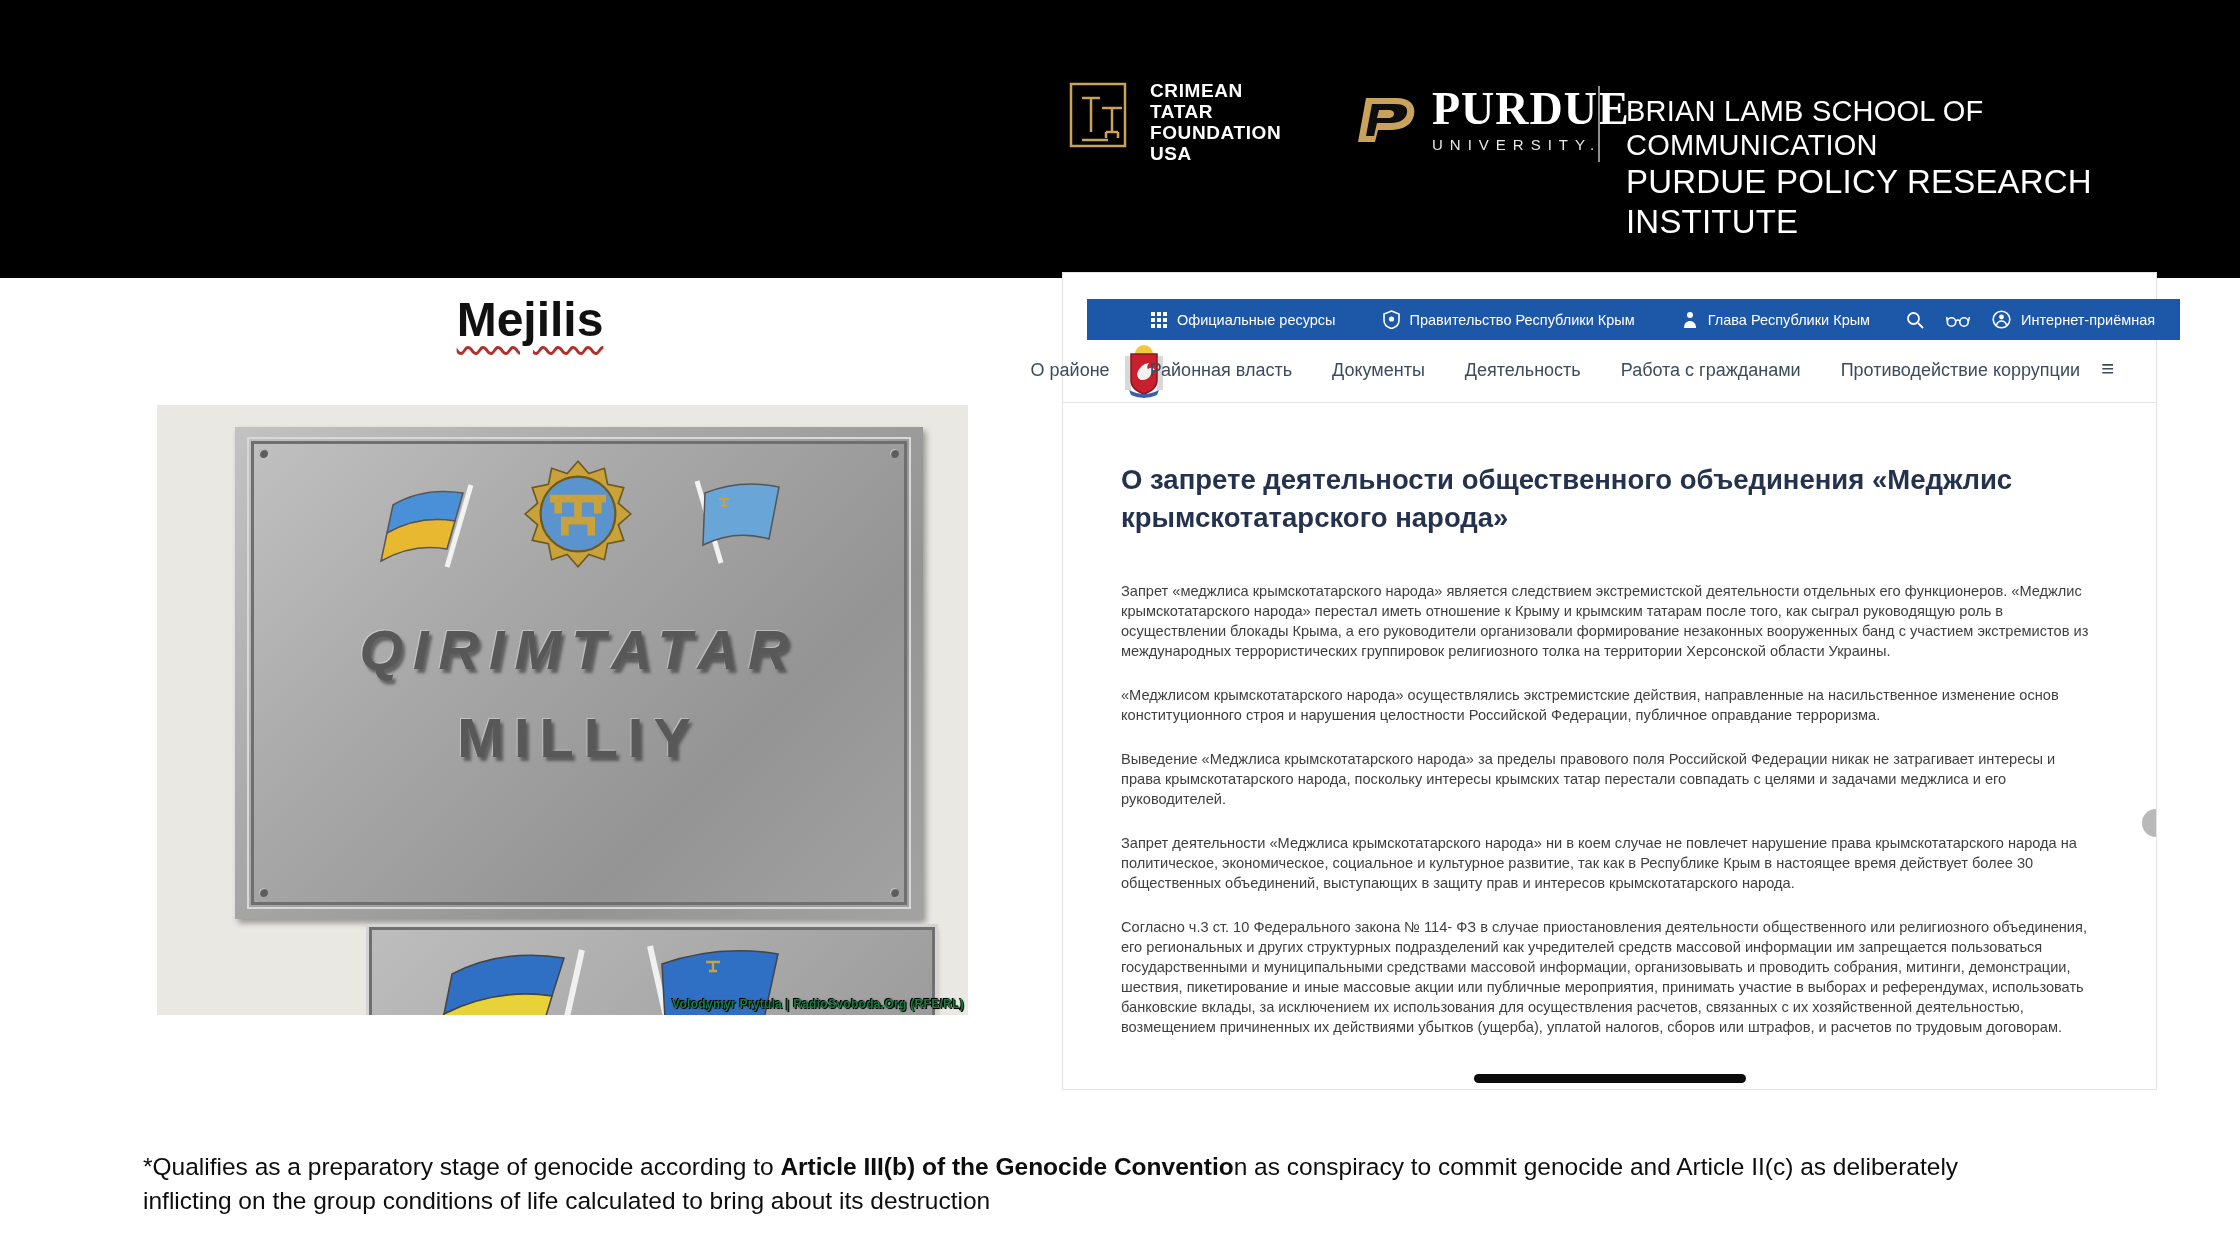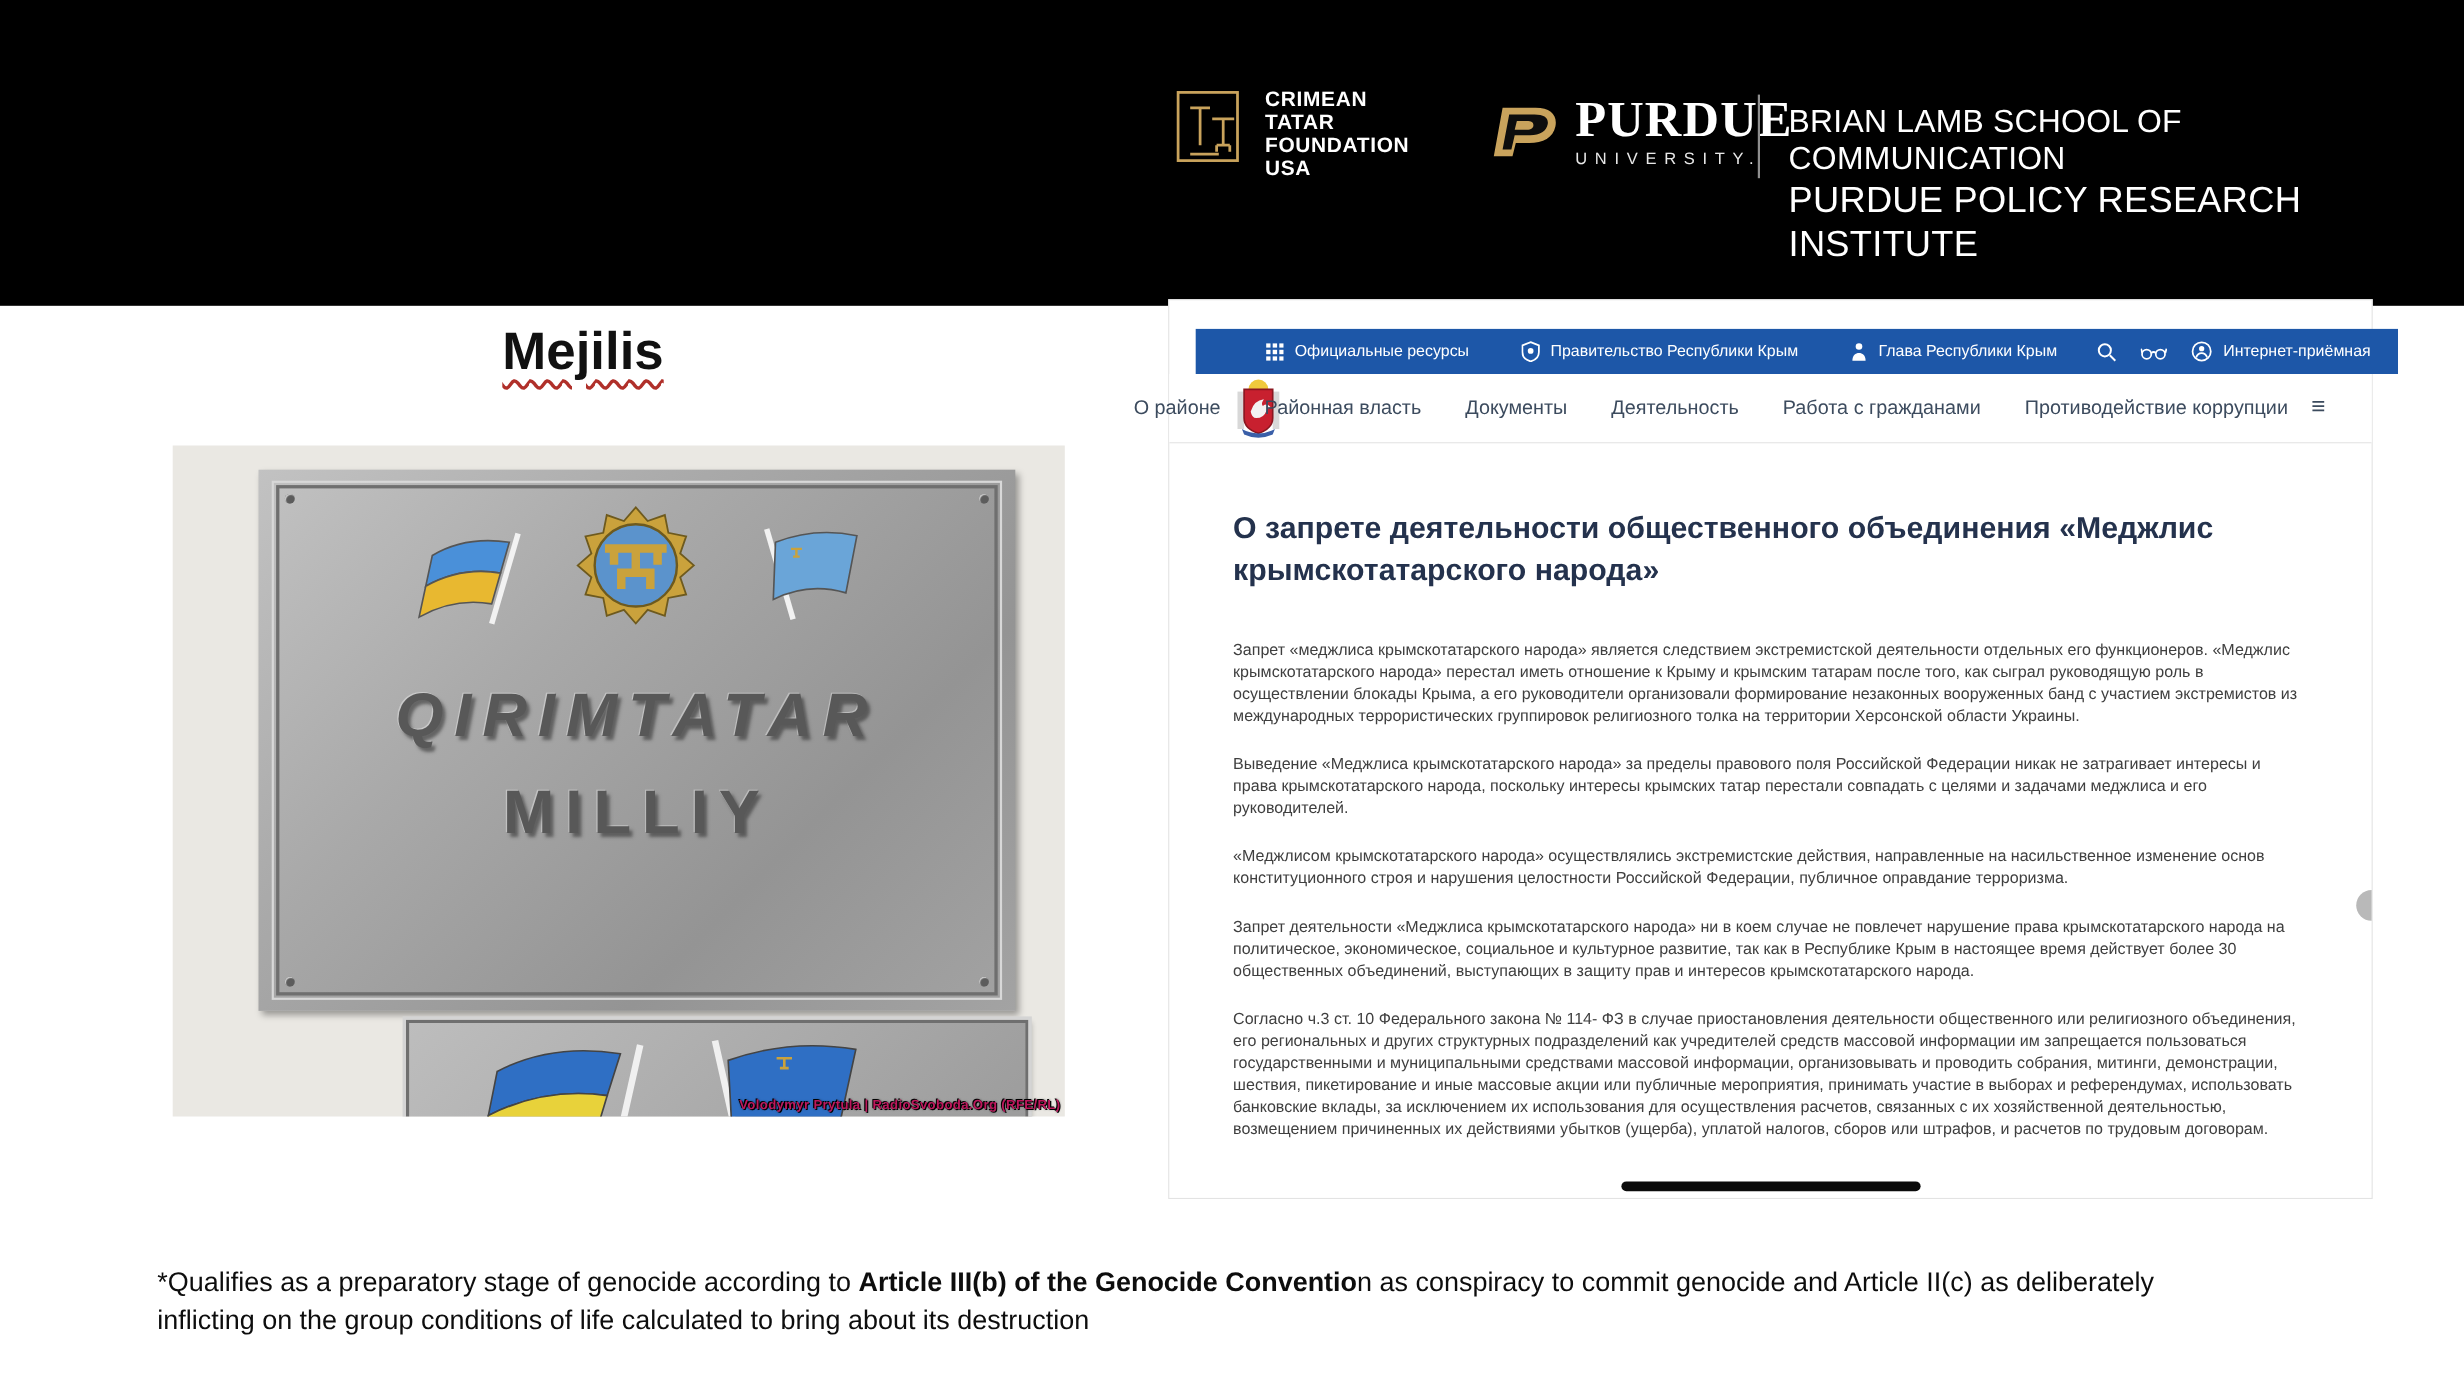--- a/index.html
+++ b/index.html
@@ -33,21 +33,21 @@
           border:3px solid #6f6f6f;outline:2px solid #d8d8d8;outline-offset:2px;}
   .screw{position:absolute;width:9px;height:9px;border-radius:50%;background:#5c5c5c;box-shadow:inset 1px 1px 1px #cfcfcf;}
   .plaque-line{position:absolute;width:100%;text-align:center;font-weight:bold;color:#585858;
       letter-spacing:10px;text-shadow:3px 4px 3px rgba(40,40,40,.55), -1px -1px 0 rgba(255,255,255,.35);}
   .pl1{top:190px;font-size:56px;font-style:italic;}
   .pl2{top:278px;font-size:56px;}
   .pl3{top:366px;font-size:60px;}
   .plaque2{position:absolute;left:212px;top:522px;width:560px;height:110px;
           background:linear-gradient(135deg,#bdbdbd,#9b9b9b);
           border:3px solid #6f6f6f;outline:3px solid #d4d4d4;box-shadow:2px 2px 5px rgba(0,0,0,.3);}
-  .watermark{position:absolute;right:4px;bottom:4px;font-size:12px;font-weight:bold;color:#be185d;
+  .watermark{position:absolute;right:4px;bottom:4px;font-size:12px;font-weight:bold;color:#15803d;
       text-shadow:0 0 2px #000,1px 1px 0 #000,-1px -1px 0 #000;letter-spacing:.3px;}
 
   
   .footnote{position:absolute;left:143px;top:1150px;width:1905px;font-size:24.5px;line-height:34px;color:#0d0d0d;}
 
   
   .webshot{position:absolute;left:1062px;top:272px;width:1095px;height:818px;background:#fff;
            border:1px solid #e3e3e3;box-sizing:border-box;z-index:2;}
   .urlbar{position:absolute;left:0;top:0;width:100%;height:26px;background:#f8f8f8;border-bottom:1px solid #e0e0e0;}
   .urlbar .url{position:absolute;left:0;top:4px;width:100%;text-align:center;font-size:13px;color:#4a4a4a;}
@@ -240,22 +240,22 @@
         <span>Противодействие коррупции</span>
       </div>
       <div class="hamburger">≡</div>
     </div>
 
 
     <div class="art-title">О запрете деятельности общественного объединения «Меджлис крымскотатарского народа»</div>
 
     <div class="art-body">
       <p>Запрет «меджлиса крымскотатарского народа» является следствием экстремистской деятельности отдельных его функционеров. «Меджлис крымскотатарского народа» перестал иметь отношение к Крыму и крымским татарам после того, как сыграл руководящую роль в осуществлении блокады Крыма, а его руководители организовали формирование незаконных вооруженных банд с участием экстремистов из международных террористических группировок религиозного толка на территории Херсонской области Украины.</p>
+      <p>«Меджлисом крымскотатарского народа» осуществлялись экстремистские действия, направленные на насильственное изменение основ конституционного строя и нарушения целостности Российской Федерации, публичное оправдание терроризма.</p>
       <p>Выведение «Меджлиса крымскотатарского народа» за пределы правового поля Российской Федерации никак не затрагивает интересы и права крымскотатарского народа, поскольку интересы крымских татар перестали совпадать с целями и задачами меджлиса и его руководителей.</p>
-      <p>«Меджлисом крымскотатарского народа» осуществлялись экстремистские действия, направленные на насильственное изменение основ конституционного строя и нарушения целостности Российской Федерации, публичное оправдание терроризма.</p>
       <p>Запрет деятельности «Меджлиса крымскотатарского народа» ни в коем случае не повлечет нарушение права крымскотатарского народа на политическое, экономическое, социальное и культурное развитие, так как в Республике Крым в настоящее время действует более 30 общественных объединений, выступающих в защиту прав и интересов крымскотатарского народа.</p>
       <p>Согласно ч.3 ст. 10 Федерального закона № 114- ФЗ в случае приостановления деятельности общественного или религиозного объединения, его региональных и других структурных подразделений как учредителей средств массовой информации им запрещается пользоваться государственными и муниципальными средствами массовой информации, организовывать и проводить собрания, митинги, демонстрации, шествия, пикетирование и иные массовые акции или публичные мероприятия, принимать участие в выборах и референдумах, использовать банковские вклады, за исключением их использования для осуществления расчетов, связанных с их хозяйственной деятельностью, возмещением причиненных их действиями убытков (ущерба), уплатой налогов, сборов или штрафов, и расчетов по трудовым договорам.</p>
     </div>
 
     <div class="black-divider"></div>
     <div class="side-tab"></div>
   </div>
 
   <div class="footnote"><span>*Qualifies as a preparatory stage of genocide according to </span><b>Article III(b) of the Genocide Conventio</b><span>n as conspiracy to commit genocide and Article II(c) as deliberately inflicting on the group conditions of life calculated to bring about its destruction</span></div>
 

